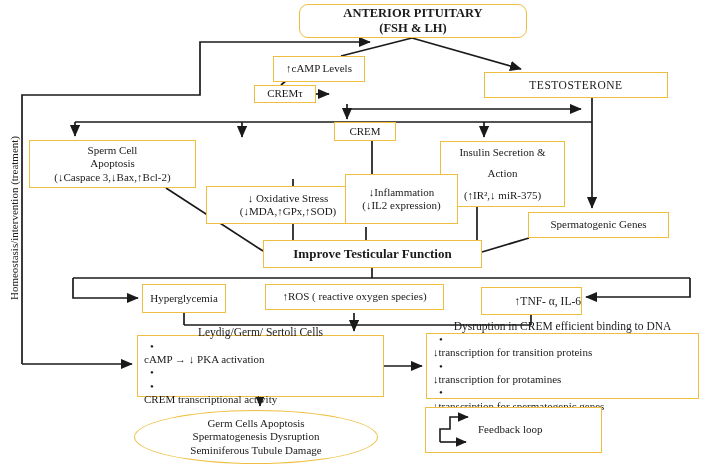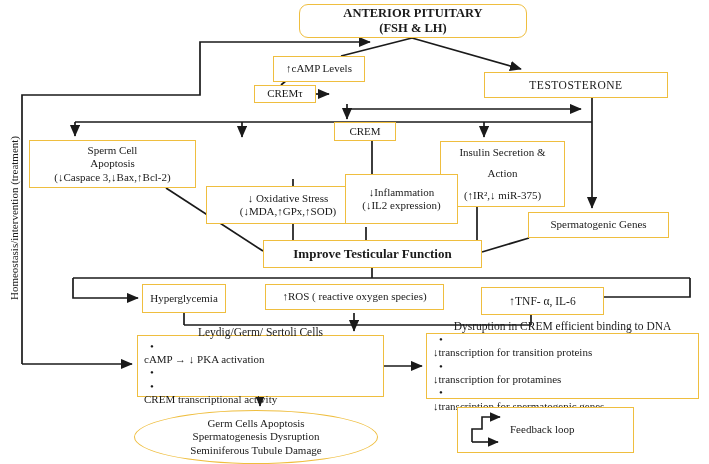--- a/index.html
+++ b/index.html
@@ -23,31 +23,31 @@
   #b-crem{left:334px;top:85px;width:62px;height:19px;margin-top:37px;}
   #b-testosterone{left:484px;top:72px;width:184px;height:26px;font-size:11.5px;letter-spacing:.5px;}
   #b-sperm{left:29px;top:140px;width:167px;height:48px;}
   #b-oxid{left:206px;top:141px;width:164px;height:38px;margin-top:45px;}
   #b-insulin{left:440px;top:141px;width:125px;height:66px;gap:8px;}
   #b-infl{left:316px;top:174px;width:113px;height:50px;margin-left:29px;}
   #b-spermg{left:528px;top:212px;width:141px;height:26px;text-align:center;}
   #b-itf{left:263px;top:240px;width:219px;height:28px;font-size:13px;}
   #b-hyper{left:142px;top:284px;width:84px;height:29px;}
   #b-ros{left:265px;top:284px;width:179px;height:26px;}
-  #b-tnf{left:481px;top:287px;width:123px;height:28px;font-size:11.5px;}
+  #b-tnf{left:481px;top:287px;width:101px;height:28px;font-size:11.5px;align-items:flex-end;}
   #b-leydig{left:137px;top:335px;width:247px;height:62px;align-items:stretch;padding:2px 6px;}
   #b-dys{left:426px;top:333px;width:273px;height:66px;align-items:stretch;padding:19px 6px;}
   #b-leydig .ttl,#b-dys .ttl{text-align:center;font-size:11.5px;}
   .bullet-row{display:flex;align-items:baseline;text-align:left;font-size:11px;}
   .bullet-row .bchar{margin:0 5px 0 6px;}
   #ellipse{
     left:134px;top:410px;width:244px;height:54px;border-radius:50%;
     font-size:11px;
   }
-  #b-legend{left:425px;top:407px;width:177px;height:46px;flex-direction:row;justify-content:flex-start;padding-left:6px;margin-left:32px;}
+  #b-legend{left:425px;top:407px;width:177px;height:46px;flex-direction:row;justify-content:flex-start;padding-left:6px;}
   #b-legend .legend-label{margin-left:2px;font-size:11px;}
   #left-label{
     position:absolute;z-index:2;left:-104px;top:210px;width:240px;height:16px;
     transform:rotate(-90deg);text-align:center;font-size:11px;white-space:nowrap;
     background:transparent;
   }
 </style>
 </head>
 <body>
 

